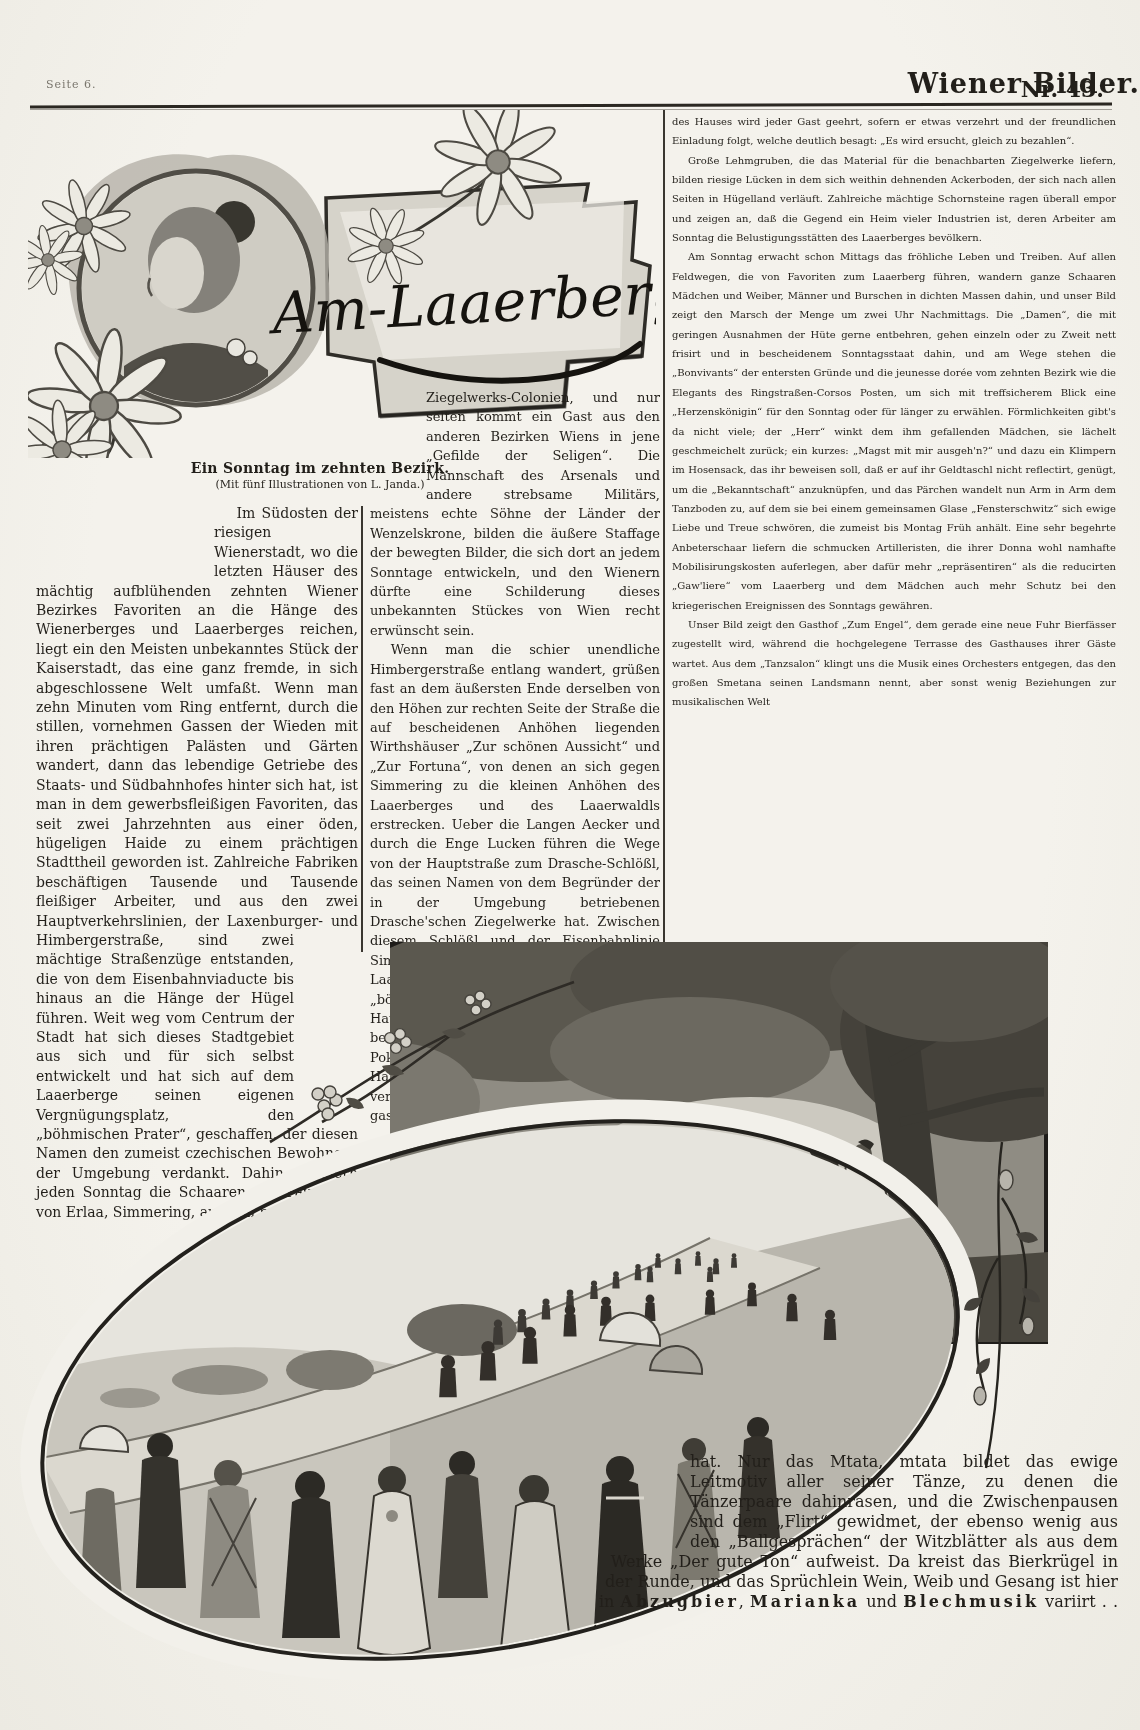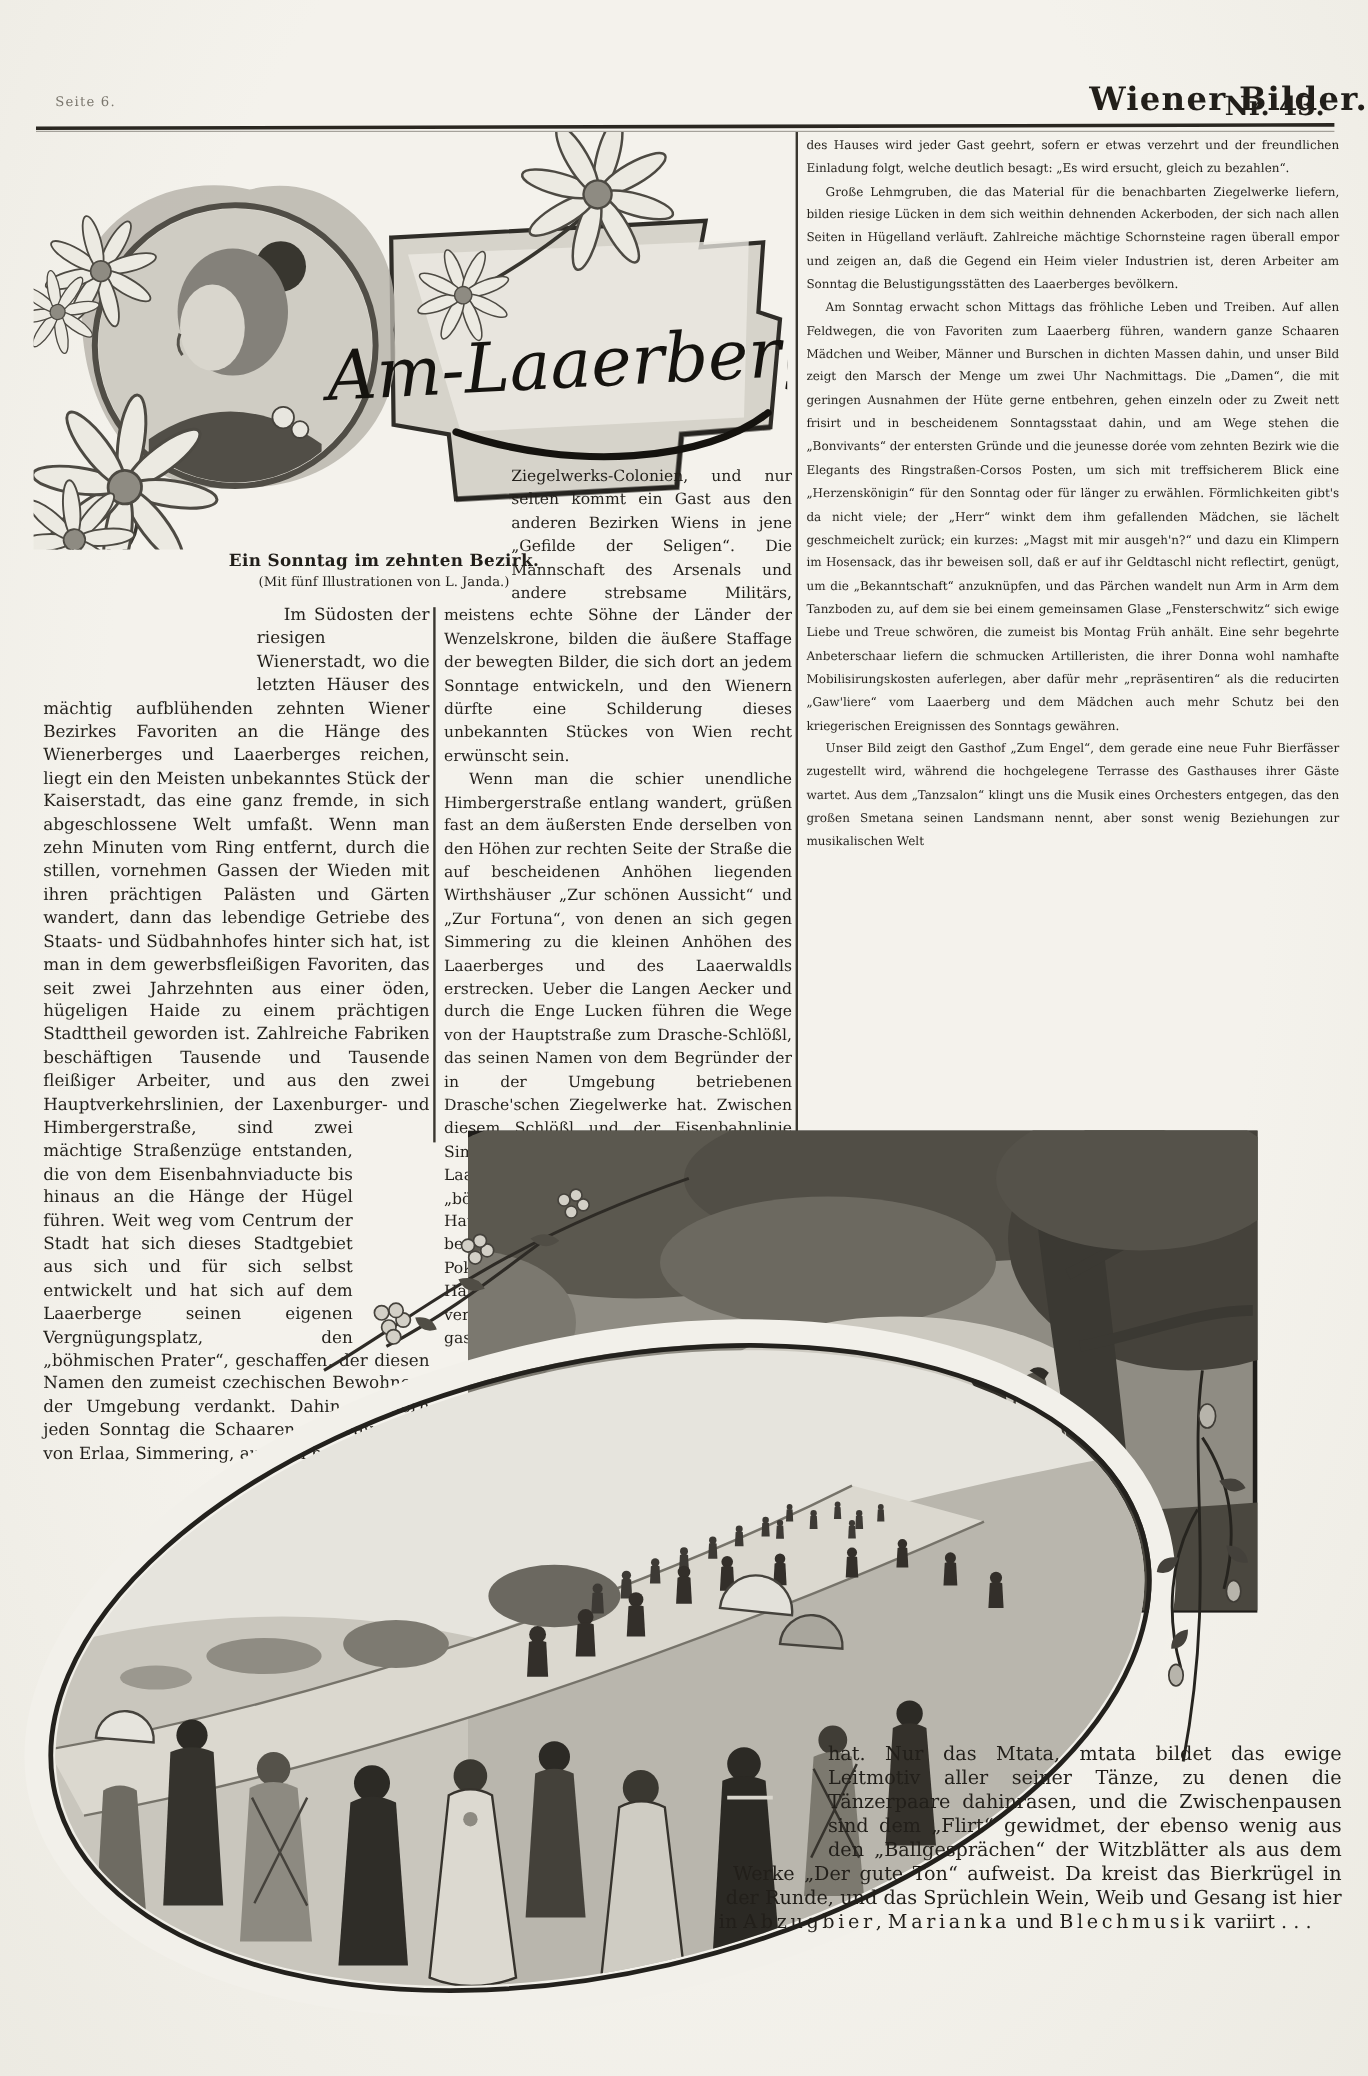--- a/index.html
+++ b/index.html
@@ -34,21 +34,21 @@
   .rect-scene{position:absolute;left:390px;top:942px;width:658px;height:402px;}
   .oval-scene{position:absolute;left:10px;top:1118px;width:990px;height:566px;overflow:visible;}
   .branch{position:absolute;overflow:visible;}
   .branch-a{left:262px;top:946px;width:320px;height:205px;}
   .branch-b{left:928px;top:1138px;width:150px;height:335px;}
 
   .bottom-text{position:absolute;left:558px;top:1452px;width:560px;text-align:justify;
                font-size:16px;line-height:20px;}
   .bt-spc{float:left;width:132px;height:186px;
           shape-outside:polygon(0 0,132px 0,132px 96px,54px 96px,38px 150px,26px 186px,0 186px);}
-  .sperr{letter-spacing:3px;font-weight:normal;}
+  .sperr{letter-spacing:3px;font-weight:bold;}
 </style>
 </head>
 <body>
 
 <div class="page">
 
   <span class="hdr-left">Seite 6.</span>
   <span class="hdr-center">Wiener Bilder.</span>
   <span class="hdr-right">Nr. 43.</span>
   <div class="hdr-rule"></div>

